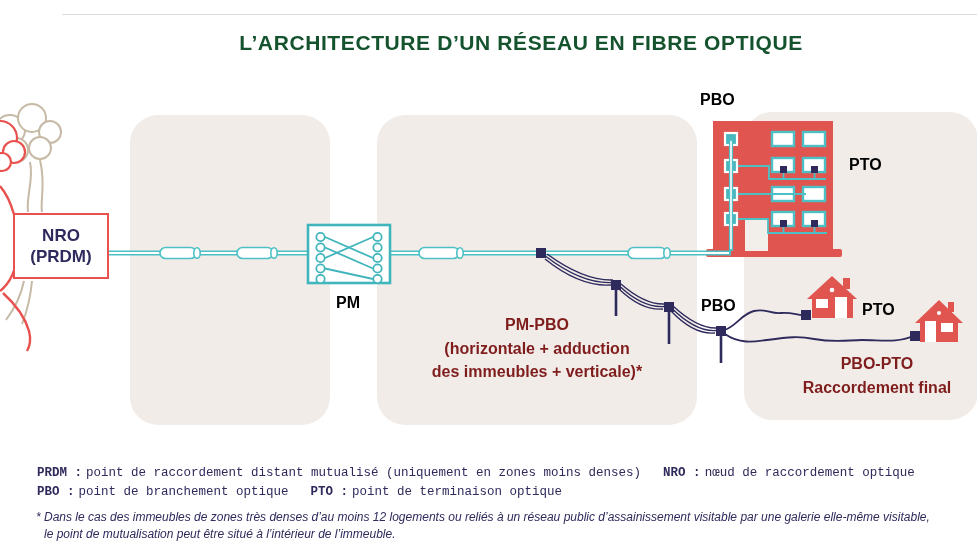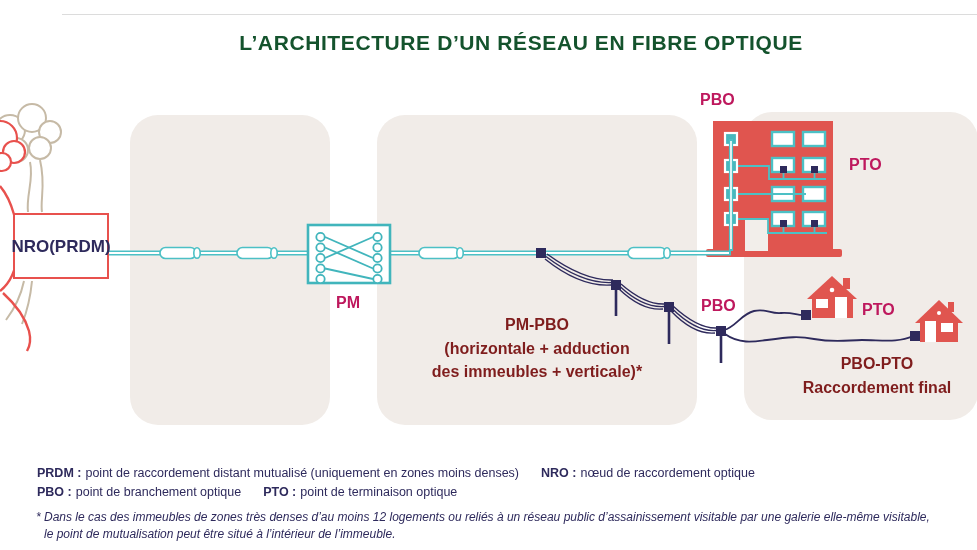--- a/index.html
+++ b/index.html
@@ -6,30 +6,30 @@
   .canvas{
     position:relative;width:977px;height:550px;background:#fff;overflow:hidden;
     font-family:"Liberation Sans",sans-serif;color:#2e2a5c;
   }
   .top-rule{position:absolute;left:62px;right:0;top:14px;height:1px;background:#dcdcdc;}
   .page-title{
     position:absolute;left:65px;right:0;top:31px;text-align:center;
     font-size:21px;font-weight:bold;letter-spacing:.6px;color:#14532d;white-space:nowrap;
   }
   svg.diagram{position:absolute;left:0;top:0;}
-  .lbl{position:absolute;font-weight:bold;color:#be185d;white-space:nowrap;}
+  .lbl{position:absolute;font-weight:bold;color:#000000;white-space:nowrap;}
   .node-label{font-size:16px;}
   .zone-label{position:absolute;text-align:center;font-weight:bold;color:#7f1d1d;font-size:16px;line-height:23.5px;}
   .nro-box{
     position:absolute;left:13px;top:213px;width:92px;height:62px;background:#fff;
-    border:2.5px solid #e8514d;display:flex;flex-direction:row;justify-content:center;align-items:center;
+    border:2.5px solid #e8514d;display:flex;flex-direction:column;justify-content:center;align-items:center;
     font-size:17px;font-weight:bold;line-height:21px;z-index:2;
   }
   .legend{position:absolute;left:37px;top:464px;font-size:12.5px;line-height:19px;}
-  .legend-row{display:flex;column-gap:22px;white-space:nowrap;}
+  .legend-row{display:flex;column-gap:22px;white-space:nowrap;font-family:Liberation Mono, monospace;}
   .legend-term{font-weight:bold;margin-right:4px;}
   .footnote{position:absolute;left:36px;top:509px;font-size:12px;line-height:16.5px;white-space:nowrap;font-style:italic;}
   .footnote-l2{padding-left:8px;}
   .txt{z-index:2;}
 </style>
 </head>
 <body>
 
 <div class="canvas">
 

